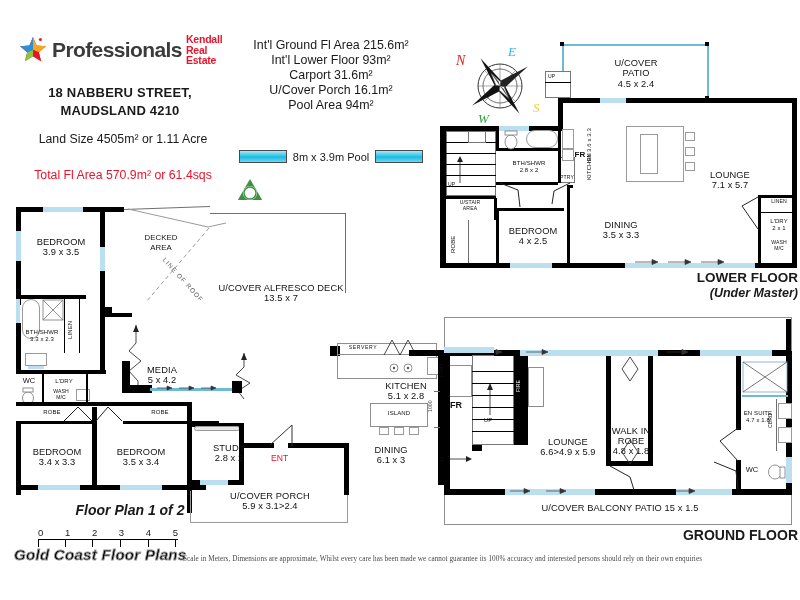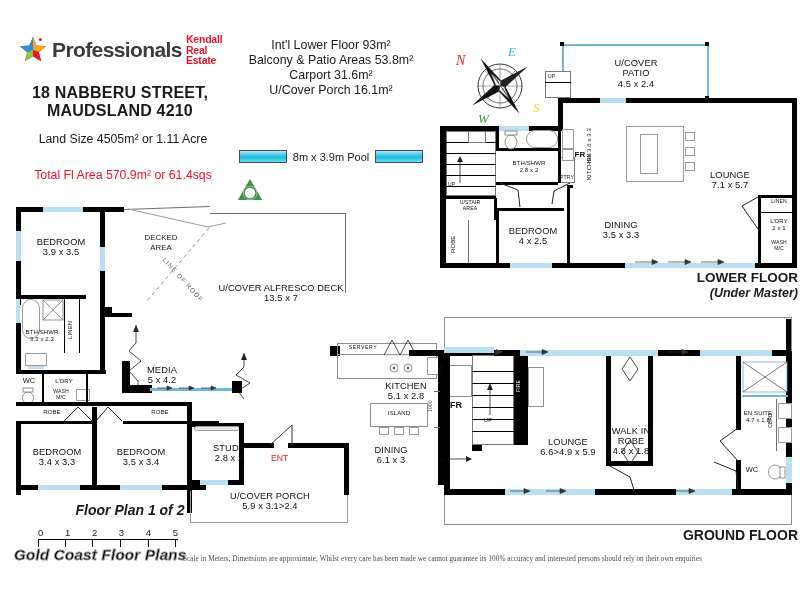--- a/index.html
+++ b/index.html
@@ -8,21 +8,21 @@
   .abs{position:absolute;}
   .ctr{text-align:center;}
 
   
   #logo-block{left:18px;top:34px;width:212px;}
   .logo-row{display:flex;align-items:center;gap:4px;}
   .logo-star{width:30px;height:30px;position:relative;flex:0 0 auto;}
   .logo-word{font-size:21px;font-weight:700;letter-spacing:-.6px;color:#3b3b3b;}
   .logo-sub{font-size:10.5px;font-weight:700;line-height:10.5px;color:#e8152a;
             letter-spacing:-.2px;}
-  #addr{left:10px;top:84px;width:220px;font-size:16px;font-weight:700;
+  #addr{left:10px;top:84px;width:220px;font-size:13px;font-weight:700;
         line-height:18px;letter-spacing:.2px;}
   #land{left:10px;top:132px;width:226px;font-size:12.3px;}
   #totalfl{left:10px;top:168px;width:226px;font-size:12.3px;color:#e8152a;}
 
   #areas{left:233px;top:38px;width:196px;font-size:12.4px;line-height:15.1px;}
   #pool-line{left:233px;top:150px;width:196px;display:flex;align-items:center;
              justify-content:center;gap:6px;}
   .pool-chip{width:46px;height:11px;border:1px solid #4a4a4a;
              background:linear-gradient(180deg,#a8e6f7,#18bde2 55%,#6fd8ef);}
   #pool-txt{font-size:11px;}
@@ -97,24 +97,25 @@
 </div>
 
 <div class="abs ctr" id="addr">
   <div>18 NABBERU STREET,</div>
   <div>MAUDSLAND 4210</div>
 </div>
 <div class="abs ctr" id="land">Land Size 4505m² or 1.11 Acre</div>
 <div class="abs ctr" id="totalfl">Total Fl Area 570.9m² or 61.4sqs</div>
 
 <div class="abs ctr" id="areas">
+  <div>Int'l Ground Fl Area 215.6m²</div>
   <div>Int'l Lower Floor 93m²</div>
-  <div>Balcony &amp; Patio Areas 53.8m²</div>
   <div>Carport 31.6m²</div>
   <div>U/Cover Porch 16.1m²</div>
+  <div>Pool Area 94m²</div>
 </div>
 
 <div class="abs" id="pool-line">
   <span class="pool-chip"></span>
   <span id="pool-txt">8m x 3.9m Pool</span>
   <span class="pool-chip"></span>
 </div>
 
 <div class="abs" id="energy">
   <span>
@@ -535,20 +536,21 @@
       <line x1="10" y1="5" x2="28" y2="5"></line>
         <polygon points="32,5 26,2.5 26,7.5"></polygon>
       <line x1="56" y1="5" x2="74" y2="5"></line>
         <polygon points="78,5 72,2.5 72,7.5"></polygon>
       <line x1="196" y1="5" x2="214" y2="5"></line>
         <polygon points="218,5 212,2.5 212,7.5"></polygon>
     </g>
   </svg>
 
   <div class="outline" style="left:444px;top:300px;width:348px;height:30px;border-top:none;"></div>
+  <div class="rm b" style="left:480px;top:308px;width:280px;">U/COVER BALCONY PATIO 15 x 1.5</div>
   <svg class="abs" style="left:500px;top:291px;" width="260" height="10">
     <g stroke="#333" stroke-width=".7" fill="#333">
       <line x1="10" y1="5" x2="26" y2="5"></line>
         <polygon points="30,5 24,2.5 24,7.5"></polygon>
       <line x1="46" y1="5" x2="62" y2="5"></line>
         <polygon points="66,5 60,2.5 60,7.5"></polygon>
       <line x1="175" y1="5" x2="191" y2="5"></line>
         <polygon points="195,5 189,2.5 189,7.5"></polygon>
     </g>
   </svg>

